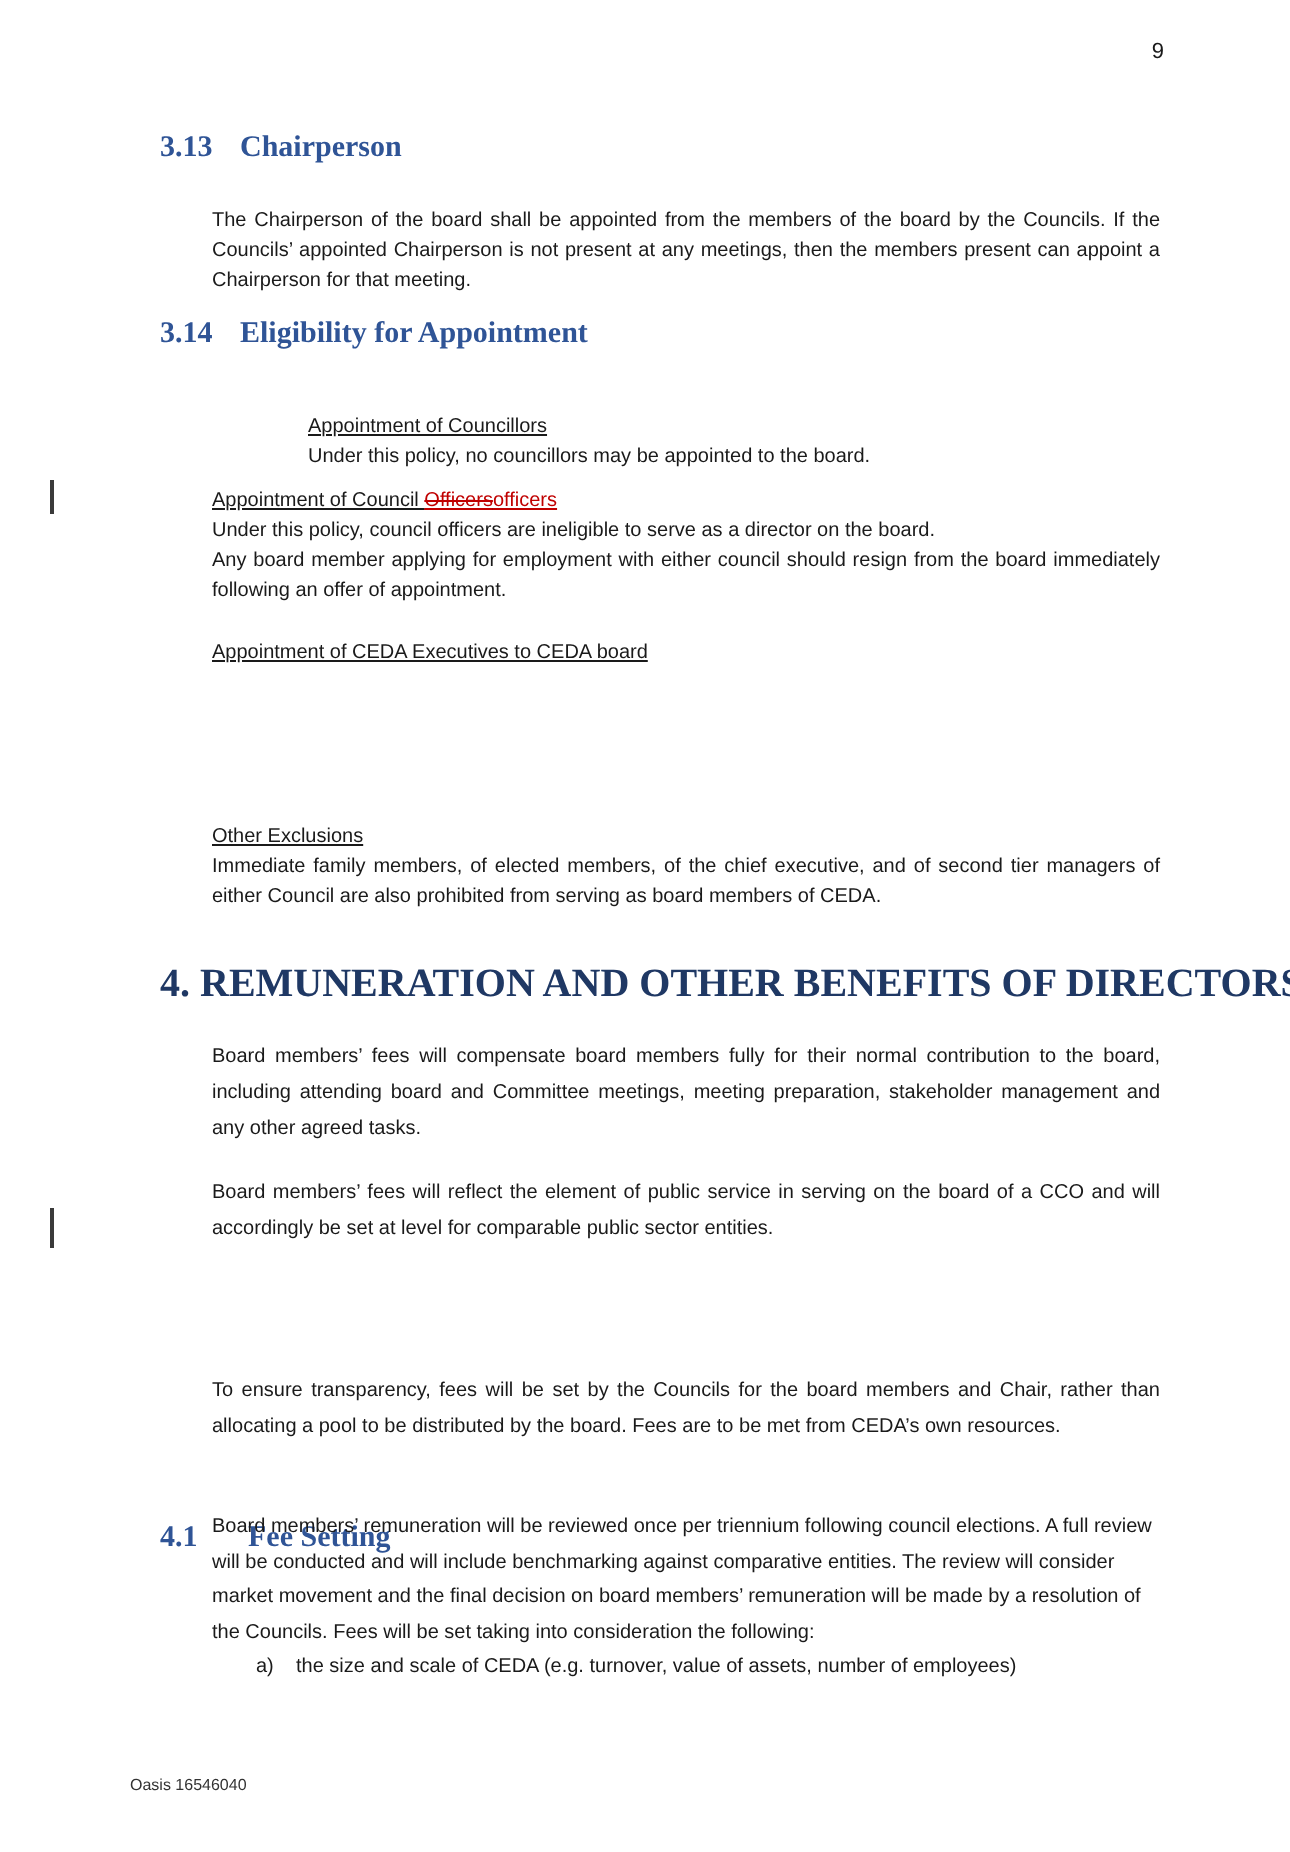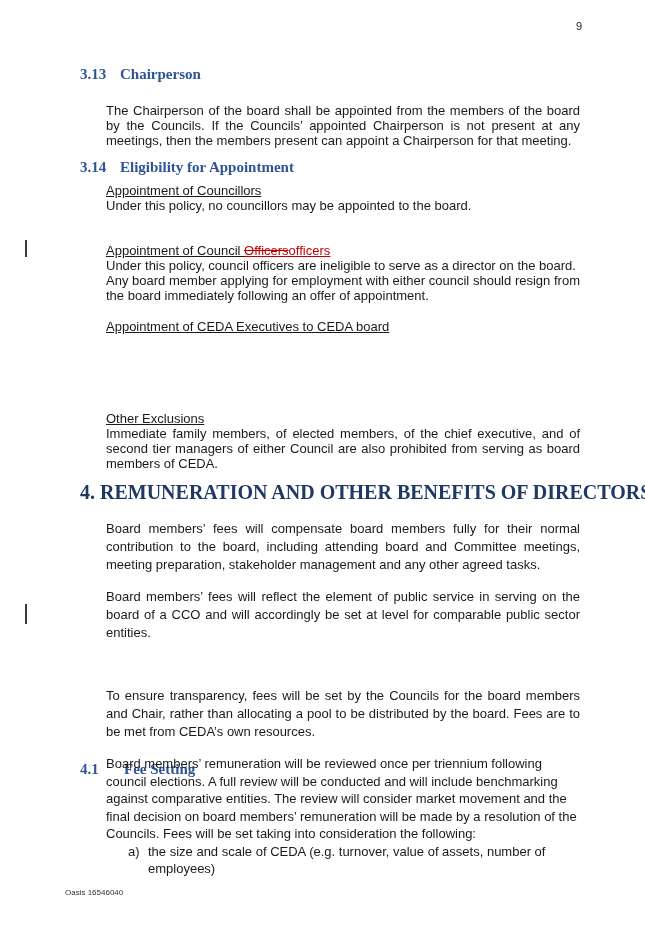--- a/index.html
+++ b/index.html
@@ -37,21 +37,21 @@
     font-weight: bold;
     font-size: 20px;
     color: #1F3864;
     white-space: nowrap;
   }
   .chapter-heading .hnum { display: inline-block; width: 20px; }
   .body-block {
     position: absolute;
     left: 106px;
     width: 474px;
-    font-size: 13px;
+    font-size: 10px;
     line-height: 15px;
     text-align: justify;
   }
   .body-block.loose { line-height: 18px; }
   .body-block.left-align { text-align: left; line-height: 17.5px; }
   .subhead {
     text-decoration: underline;
     text-align: left;
   }
   .del {
@@ -83,21 +83,21 @@
     position: absolute;
     left: 65px;
     top: 888px;
     font-size: 8px;
     color: #333333;
   }
   
   .pos-h313 { top: 66px; }
   .pos-p313 { top: 103px; }
   .pos-h314 { top: 159px; }
-  .pos-sub1 { top: 183px; }
+  .pos-sub1 { top: 206px; margin-left: 48px; }
   .pos-sub2 { top: 243px; }
   .pos-sub3 { top: 319px; }
   .pos-sub4 { top: 411px; }
   .pos-h4   { top: 481px; }
   .pos-p4a  { top: 520px; }
   .pos-p4b  { top: 588px; }
   .pos-p4c  { top: 687px; }
   .pos-h41  { top: 717px; margin-top: 44px; }
   .pos-p41  { top: 755px; }
 </style>

